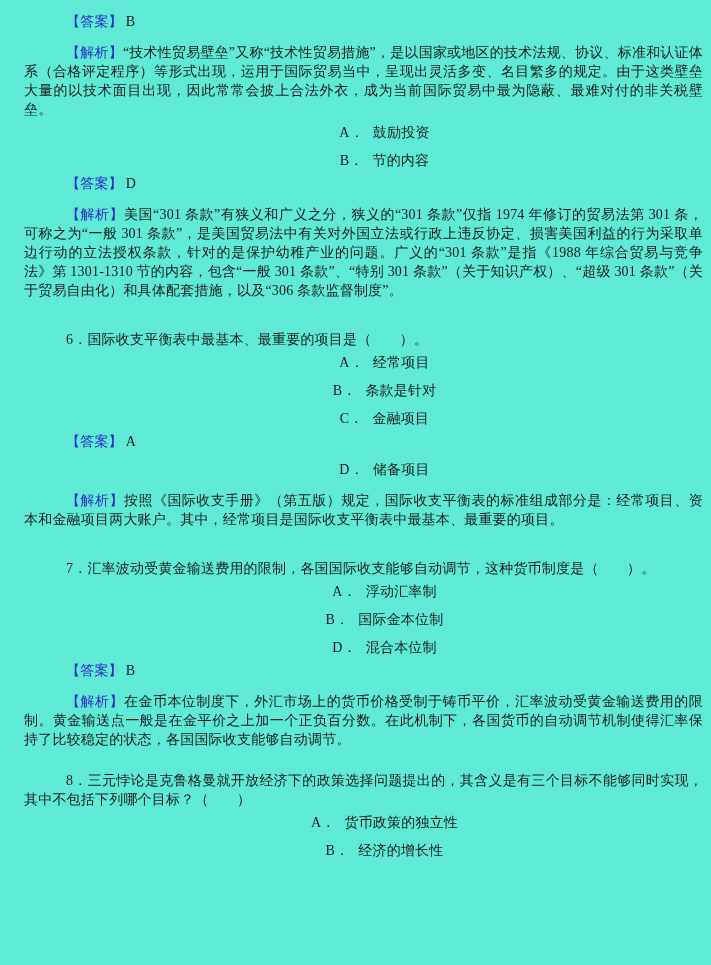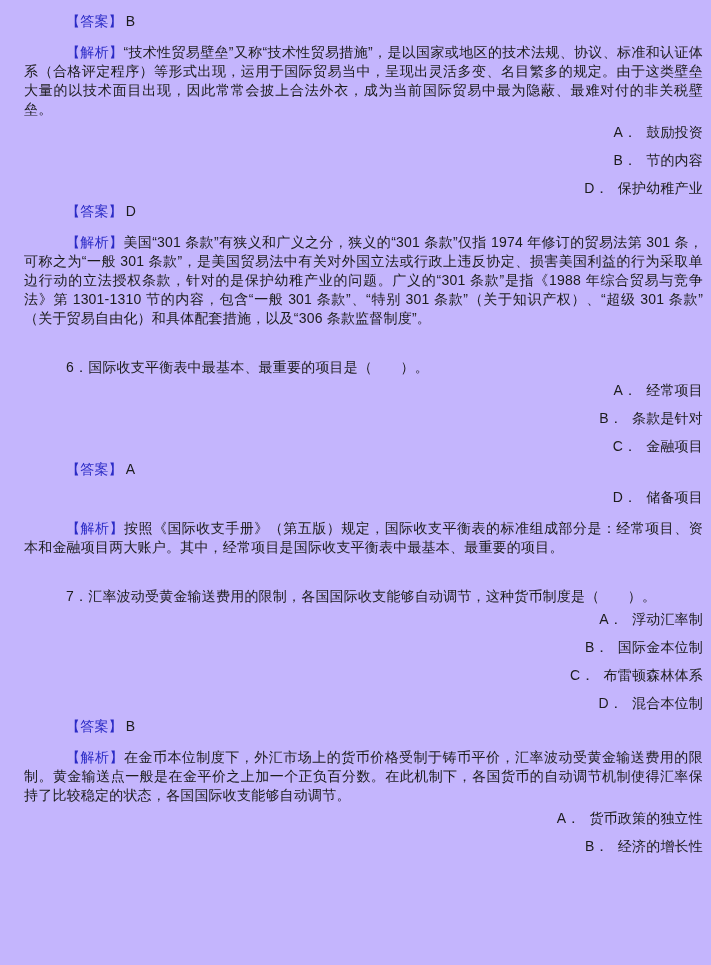--- a/index.html
+++ b/index.html
@@ -5,70 +5,69 @@
   html, body {
     margin: 0;
     padding: 0;
     background: #ffffff;
   }
   .page {
     position: relative;
     width: 711px;
     height: 965px;
     box-sizing: border-box;
-    background: #c4b5fd;
+    background: #5eead4;
     color: #1c1c1c;
-    font-family: Liberation Sans, sans-serif;
+    font-family: Liberation Serif, serif;
     padding: 8px 8px 0 24px;
     overflow: hidden;
   }
   .para {
     margin: 0;
     font-size: 14px;
     line-height: 19px;
     text-indent: 3em;
     text-align: justify;
     letter-spacing: 0.2px;
   }
   .answer-para  { margin-top: 4px; }
   .analysis-para{ margin-top: 12px; }
   .stem-para    { margin-top: 30px; }
   .stem-para.tight { margin-top: 22px; }
-  .option-para  { margin-top: 9px; text-align: right; }
+  .option-para  { margin-top: 9px; text-align: center; }
   .option-para.first { margin-top: 4px; }
   .blue-label   { color: #2b2bc6; }
   .answer-value { padding-left: 3px; }
   .opt-letter   { margin-right: 9px; }
 </style>
 </head>
 <body>
 
 <div class="page">
 
   <p class="para answer-para"><span class="blue-label">【答案】</span><span class="answer-value">B</span></p>
   <p class="para analysis-para"><span class="blue-label">【解析】</span><span>“技术性贸易壁垒”又称“技术性贸易措施”，是以国家或地区的技术法规、协议、标准和认证体系（合格评定程序）等形式出现，运用于国际贸易当中，呈现出灵活多变、名目繁多的规定。由于这类壁垒大量的以技术面目出现，因此常常会披上合法外衣，成为当前国际贸易中最为隐蔽、最难对付的非关税壁垒。</span></p>
 
   <p class="para option-para first"><span class="opt-letter">A．</span><span>鼓励投资</span></p>
   <p class="para option-para"><span class="opt-letter">B．</span><span>节的内容</span></p>
-  <p class="para option-para"><span class="opt-letter">D．</span><span>保护幼稚产业</span></p>
   <p class="para answer-para"><span class="blue-label">【答案】</span><span class="answer-value">D</span></p>
   <p class="para analysis-para"><span class="blue-label">【解析】</span><span>美国“301 条款”有狭义和广义之分，狭义的“301 条款”仅指 1974 年修订的贸易法第 301 条，可称之为“一般 301 条款”，是美国贸易法中有关对外国立法或行政上违反协定、损害美国利益的行为采取单边行动的立法授权条款，针对的是保护幼稚产业的问题。广义的“301 条款”是指《1988 年综合贸易与竞争法》第 1301-1310 节的内容，包含“一般 301 条款”、“特别 301 条款”（关于知识产权）、“超级 301 条款”（关于贸易自由化）和具体配套措施，以及“306 条款监督制度”。</span></p>
 
   <p class="para stem-para">6．国际收支平衡表中最基本、最重要的项目是（　　）。</p>
   <p class="para option-para first"><span class="opt-letter">A．</span><span>经常项目</span></p>
   <p class="para option-para"><span class="opt-letter">B．</span><span>条款是针对</span></p>
   <p class="para option-para"><span class="opt-letter">C．</span><span>金融项目</span></p>
   <p class="para answer-para"><span class="blue-label">【答案】</span><span class="answer-value">A</span></p>
   <p class="para option-para"><span class="opt-letter">D．</span><span>储备项目</span></p>
   <p class="para analysis-para"><span class="blue-label">【解析】</span><span>按照《国际收支手册》（第五版）规定，国际收支平衡表的标准组成部分是：经常项目、资本和金融项目两大账户。其中，经常项目是国际收支平衡表中最基本、最重要的项目。</span></p>
 
   <p class="para stem-para">7．汇率波动受黄金输送费用的限制，各国国际收支能够自动调节，这种货币制度是（　　）。</p>
   <p class="para option-para first"><span class="opt-letter">A．</span><span>浮动汇率制</span></p>
   <p class="para option-para"><span class="opt-letter">B．</span><span>国际金本位制</span></p>
-  <p class="para option-para"><span class="opt-letter">C．</span><span>布雷顿森林体系</span></p>
   <p class="para option-para"><span class="opt-letter">D．</span><span>混合本位制</span></p>
   <p class="para answer-para"><span class="blue-label">【答案】</span><span class="answer-value">B</span></p>
   <p class="para analysis-para"><span class="blue-label">【解析】</span><span>在金币本位制度下，外汇市场上的货币价格受制于铸币平价，汇率波动受黄金输送费用的限制。黄金输送点一般是在金平价之上加一个正负百分数。在此机制下，各国货币的自动调节机制使得汇率保持了比较稳定的状态，各国国际收支能够自动调节。</span></p>
 
+  <p class="para stem-para tight">8．三元悖论是克鲁格曼就开放经济下的政策选择问题提出的，其含义是有三个目标不能够同时实现，其中不包括下列哪个目标？（　　）</p>
   <p class="para option-para first"><span class="opt-letter">A．</span><span>货币政策的独立性</span></p>
   <p class="para option-para"><span class="opt-letter">B．</span><span>经济的增长性</span></p>
 
 </div>
 
 </body></html>

